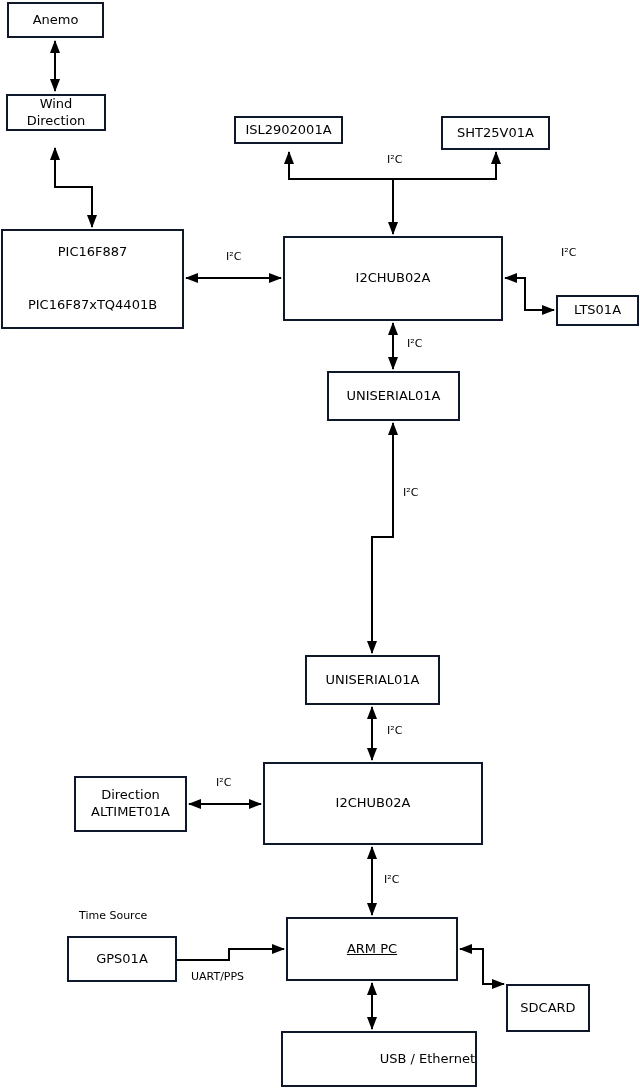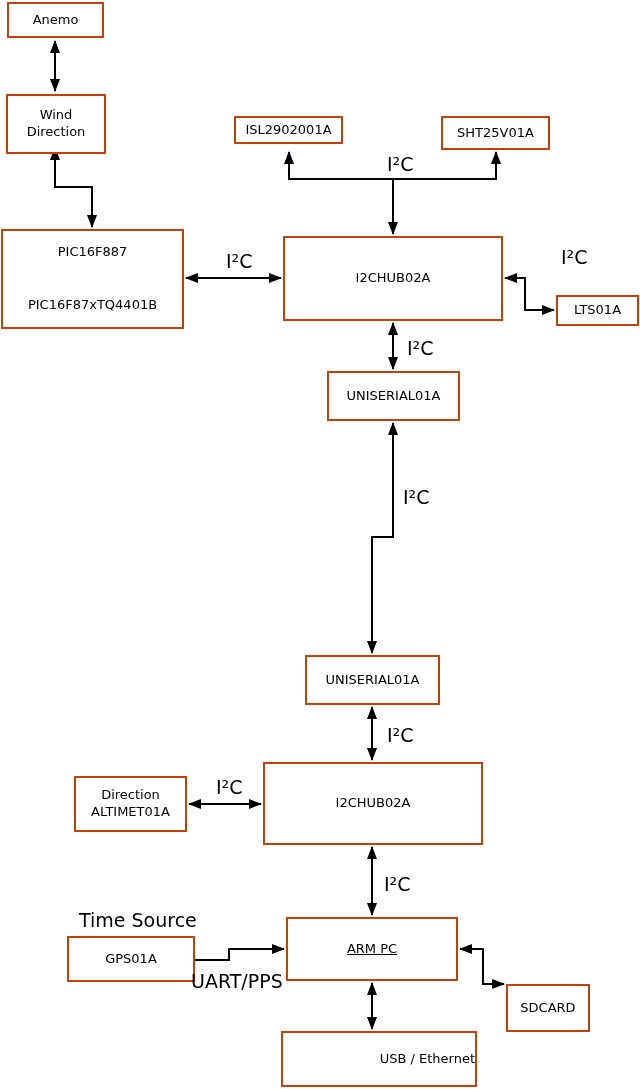--- a/index.html
+++ b/index.html
@@ -19,34 +19,34 @@
   #wires {
     position: absolute;
     left: 0;
     top: 0;
     width: 640px;
     height: 1089px;
   }
   .box {
     position: absolute;
     box-sizing: border-box;
-    border: 2px solid #c2410c;
+    border: 2px solid #0f172a;
     background: #ffffff;
     display: flex;
     flex-direction: column;
     align-items: center;
     justify-content: center;
     text-align: center;
     font-size: 13px;
     line-height: 1.28;
     z-index: 2;
   }
   .lbl {
     position: absolute;
-    font-size: 19px;
+    font-size: 11px;
     white-space: nowrap;
     z-index: 3;
   }
 </style>
 </head>
 <body>
 
 <div id="canvas">
 
   <svg id="wires" width="640" height="1089" viewBox="0 0 640 1089" xmlns="http://www.w3.org/2000/svg">
@@ -70,21 +70,21 @@
       <path d="M173,960 L229,960 L229,949 L284,949" marker-end="url(#ah)"></path>
       <path d="M460,949 L483,949 L483,984 L504,984" marker-start="url(#ah)" marker-end="url(#ah)"></path>
       <path d="M372,983 L372,1029" marker-start="url(#ah)" marker-end="url(#ah)"></path>
     </g>
   </svg>
 
   <div class="box" style="left:7px; top:2px; width:97px; height:36px;">
     <span>Anemo</span>
   </div>
 
-  <div class="box" style="left:6px; top:94px; width:100px; height:60px;">
+  <div class="box" style="left:6px; top:94px; width:100px; height:37px;">
     <span>Wind</span>
     <span>Direction</span>
   </div>
 
   <div class="box" style="left:1px; top:229px; width:183px; height:100px;gap:36px;">
     <span>PIC16F887</span>
     <span>PIC16F87xTQ4401B</span>
   </div>
 
   <div class="box" style="left:234px; top:116px; width:109px; height:28px;">
@@ -113,21 +113,21 @@
 
   <div class="box" style="left:263px; top:762px; width:220px; height:83px;">
     <span>I2CHUB02A</span>
   </div>
 
   <div class="box" style="left:74px; top:776px; width:113px; height:56px;">
     <span>Direction</span>
     <span>ALTIMET01A</span>
   </div>
 
-  <div class="box" style="left:67px; top:936px; width:128px; height:46px;align-items:center;">
+  <div class="box" style="left:67px; top:936px; width:110px; height:46px;align-items:center;">
     <span>GPS01A</span>
   </div>
 
   <div class="box" style="left:286px; top:917px; width:172px; height:64px;text-decoration:underline;">
     <span>ARM PC</span>
   </div>
 
   <div class="box" style="left:506px; top:984px; width:84px; height:48px;">
     <span>SDCARD</span>
   </div>

